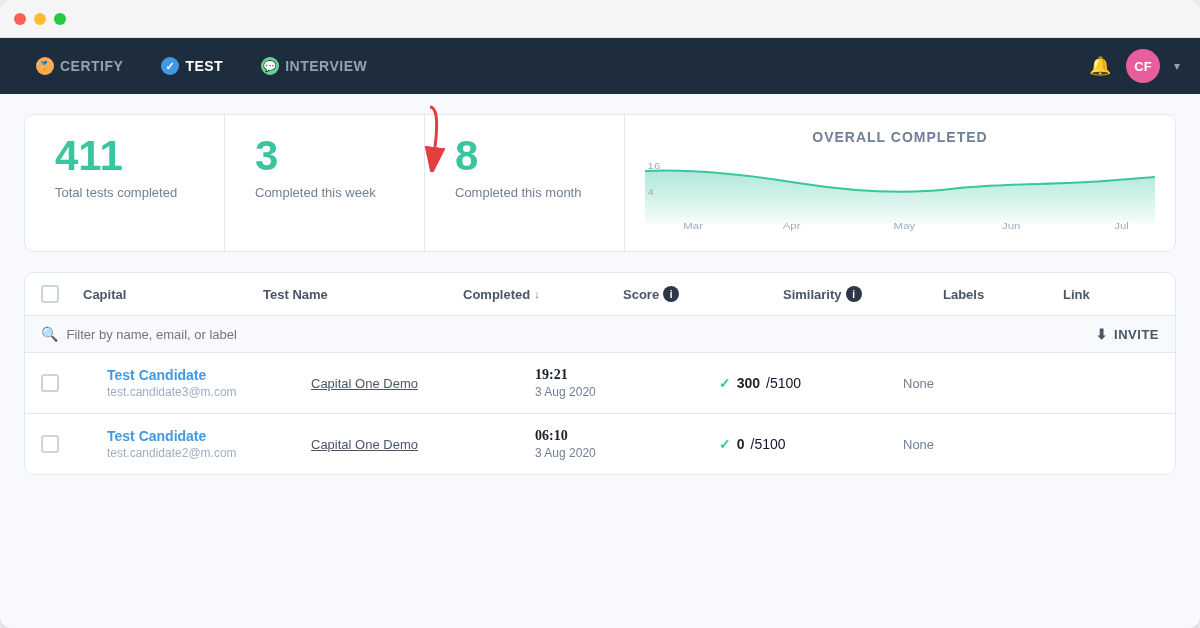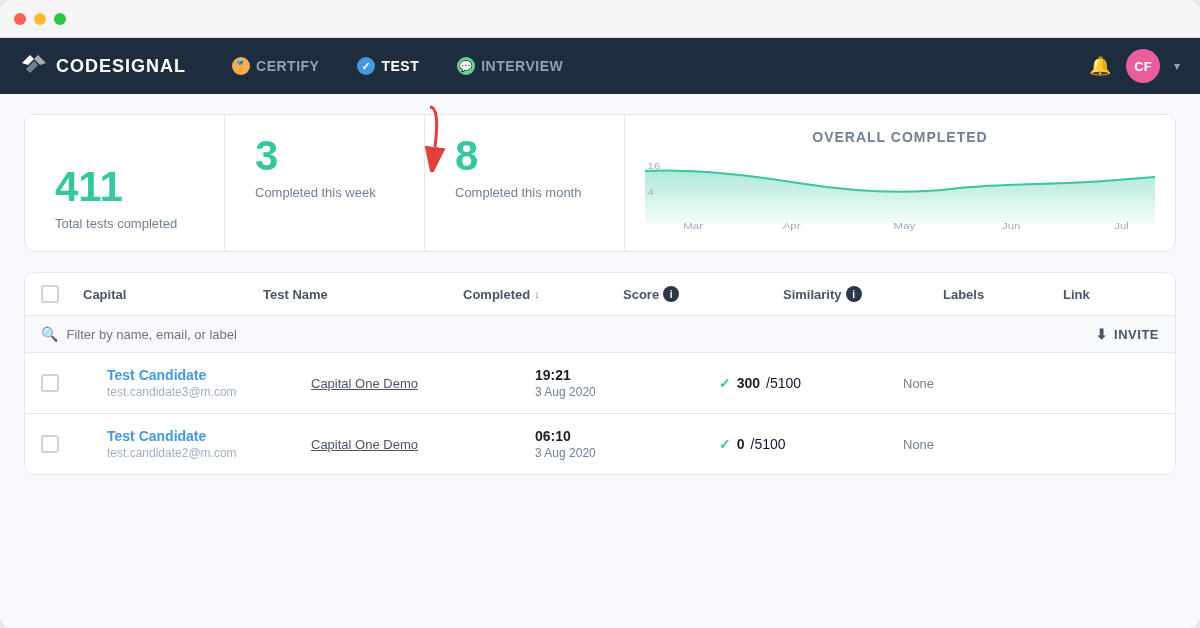--- a/index.html
+++ b/index.html
@@ -61,21 +61,21 @@
     .filter-input { border: none; background: transparent; font-size: 13px; color: #ef4444; flex: 1; outline: none; }
     .clear-btn { display: flex; align-items: center; gap: 6px; color: #4a5568; font-size: 13px; font-weight: 700; cursor: pointer; margin-left: auto; letter-spacing: 0.5px; }
     .download-icon { color: #4a5568; font-size: 14px; }
 
     
     .table-row { display: grid; grid-template-columns: 42px 180px 200px 160px 160px 160px 120px 80px; align-items: center; padding: 14px 16px; border-bottom: 1px solid #e2e8f0; background: #fff; gap: 24px; }
     .table-row:last-child { border-bottom: none; }
     .candidate-name { color: #4299e1; font-size: 14px; font-weight: 700; cursor: pointer; }
     .candidate-email { color: #a0aec0; font-size: 12px; margin-top: 2px; }
     .test-link { color: #4a5568; font-size: 13px; font-weight: 500; text-decoration: underline; cursor: pointer; }
-    .completed-time { font-size: 14px; font-weight: 700; color: #1a202c; }
+    .completed-time { font-size: 14px; font-weight: 700; color: #1a202c; font-family: Liberation Serif, serif; }
     .completed-date { font-size: 12px; color: #718096; margin-top: 2px; }
     .score-cell { display: flex; align-items: center; gap: 6px; }
     .check-icon { color: #38c6a0; font-size: 14px; font-weight: 700; }
     .score-val { font-size: 14px; font-weight: 700; color: #1a202c; }
     .score-total { color: #0f172a; font-size: 14px; }
     .none-label { color: #718096; font-size: 13px; }
     .link-icon { color: #a0aec0; font-size: 16px; cursor: pointer; }
     .checkbox { width: 18px; height: 18px; border: 2px solid #cbd5e0; border-radius: 3px; cursor: pointer; }
 
     
@@ -86,30 +86,20 @@
 
 <div class="window">
 
   <div class="titlebar">
     <div class="dot dot-red"></div>
     <div class="dot dot-yellow"></div>
     <div class="dot dot-green"></div>
   </div>
 
   <div class="navbar">
-    <div class="logo">
-      <span class="logo-icon">
-        <svg width="28" height="24" viewBox="0 0 28 24" fill="none" xmlns="http://www.w3.org/2000/svg">
-          <path d="M2 12 L10 4 L14 8 L8 14 Z" fill="white"></path>
-          <path d="M26 12 L18 4 L14 8 L20 14 Z" fill="white" opacity="0.6"></path>
-          <path d="M6 18 L14 10 L18 14 L10 22 Z" fill="white" opacity="0.4"></path>
-        </svg>
-      </span>
-      <span class="logo-text">CODESIGNAL</span>
-    </div>
     <div class="nav-items">
       <div class="nav-item">
         <span class="nav-icon nav-icon-certify">🏅</span>
         <span>CERTIFY</span>
       </div>
       <div class="nav-item active" style="position:relative;">
         <span class="nav-icon nav-icon-test" style="font-size:11px;">✓</span>
         <span>TEST</span>
       </div>
       <div class="nav-item">
@@ -134,21 +124,21 @@
         </defs>
         <path d="M 40 5 Q 50 5 45 45" stroke="#e53e3e" stroke-width="3" fill="none" marker-end="url(#arrowhead)"></path>
       </svg>
     </div>
   </div>
 
   <div class="content">
 
 
     <div class="stats-card">
-      <div class="stat-item" style="min-width:200px;justify-content:flex-end;">
+      <div class="stat-item" style="min-width:200px;">
         <div class="stat-number">411</div>
         <div class="stat-label">Total tests completed</div>
       </div>
       <div class="stat-item" style="min-width:200px;">
         <div class="stat-number">3</div>
         <div class="stat-label">Completed this week</div>
       </div>
       <div class="stat-item" style="min-width:200px;">
         <div class="stat-number">8</div>
         <div class="stat-label">Completed this month</div>

